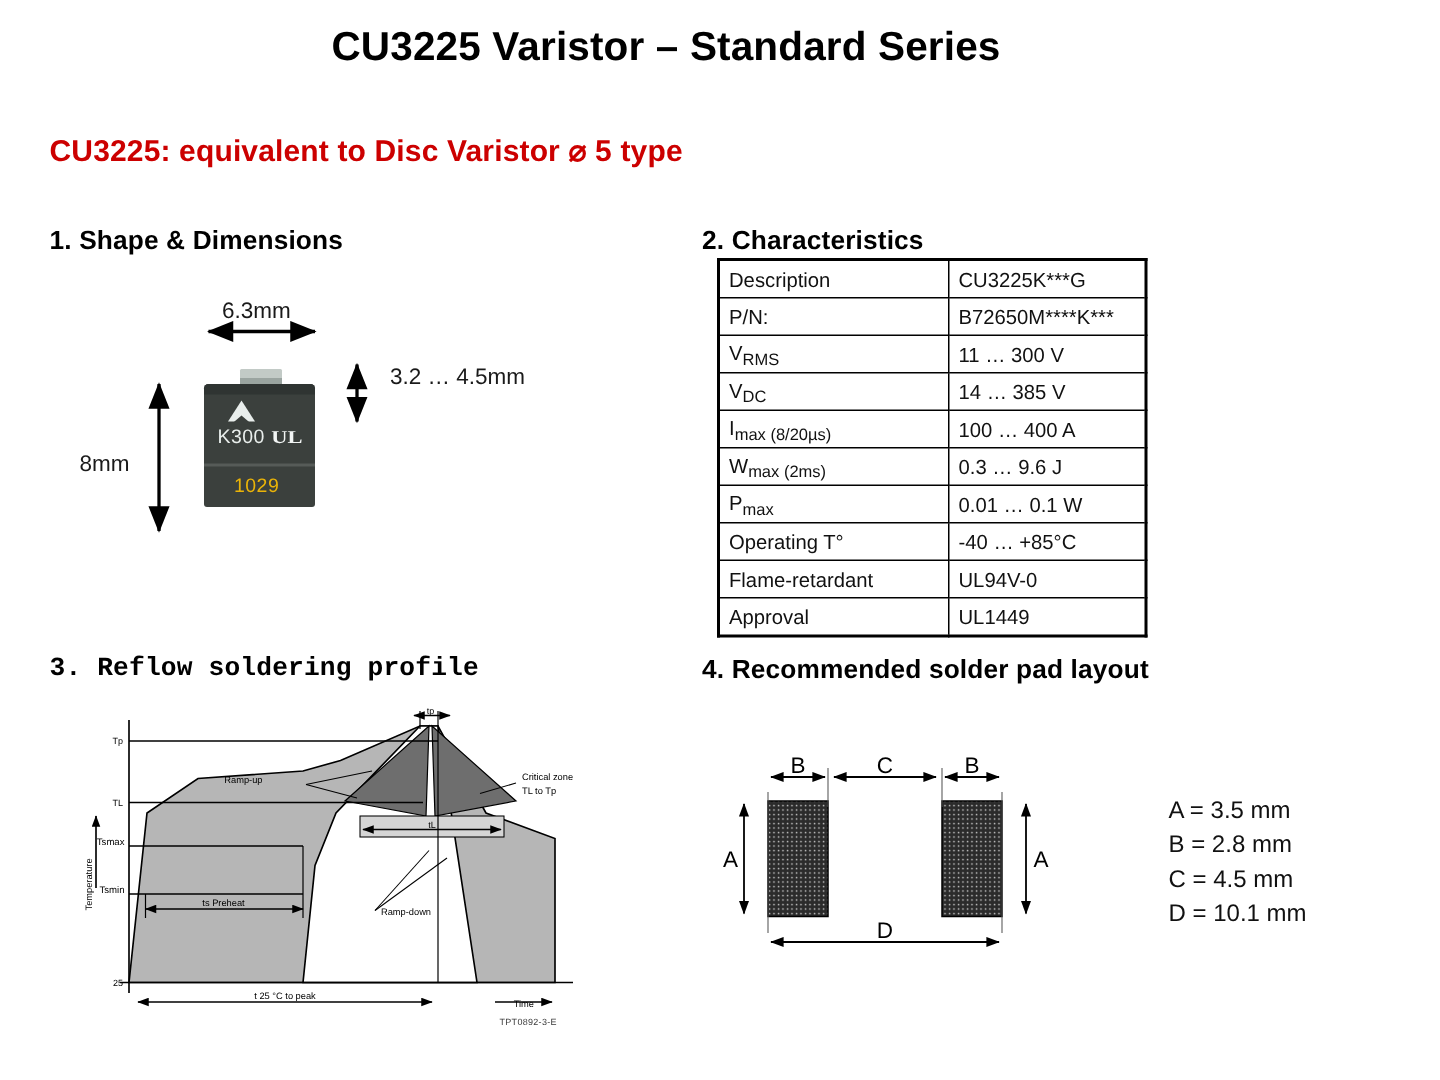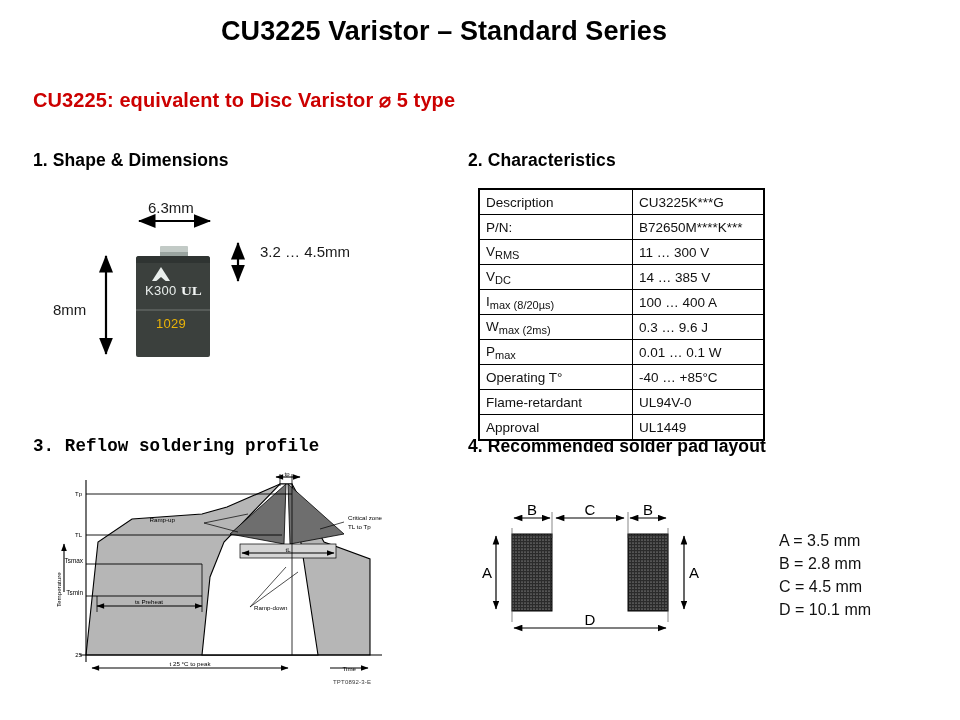--- a/index.html
+++ b/index.html
@@ -27,21 +27,21 @@
   #h3{left:33px;top:436px;font-family:Liberation Mono, monospace;}
   #h4{left:468px;top:436px;}
 
   
   .dim-text{position:absolute;font-size:15px;color:#1a1a1a;white-space:nowrap;}
   #dim-width{left:148px;top:199px;}
   #dim-thick{left:260px;top:243px;}
   #dim-height{left:53px;top:301px;}
 
   .part-body{
-    position:absolute;left:136px;top:256px;width:74px;height:101px;
+    position:absolute;left:136px;top:256px;width:74px;height:82px;
     background:#3b403d;border-radius:3px 3px 2px 2px;
   }
   .part-top-bevel{
     position:absolute;left:0;top:0;width:100%;height:7px;
     background:#2f3432;border-radius:3px 3px 0 0;
   }
   .part-split{
     position:absolute;left:0;top:53px;width:100%;height:1.5px;background:#565b58;
   }
   .part-tab{
@@ -69,21 +69,21 @@
     position:absolute;left:47px;top:28px;font-size:12px;font-weight:bold;
     color:#f2f5f4;font-family:"Liberation Serif",serif;transform:scaleX(1.25);
   }
   .part-label-lot{
     position:absolute;left:20px;top:60px;font-size:13px;color:#eab308;
     letter-spacing:.3px;
   }
 
   
   .char-table{
-    position:absolute;left:478px;top:188px;border-collapse:collapse;
+    position:absolute;left:478px;top:172px;border-collapse:collapse;
     border:2px solid #000;background:#fff;padding-left:44px;
   }
   .char-table td{
     border:1px solid #000;font-size:13.5px;color:#111;
     padding:2px 6px;height:20px;line-height:15px;white-space:nowrap;
   }
   .char-table td.k{width:140px;}
   .char-table td.v{width:118px;}
   .char-table sub{font-size:11px;vertical-align:baseline;position:relative;top:3px;}
 

